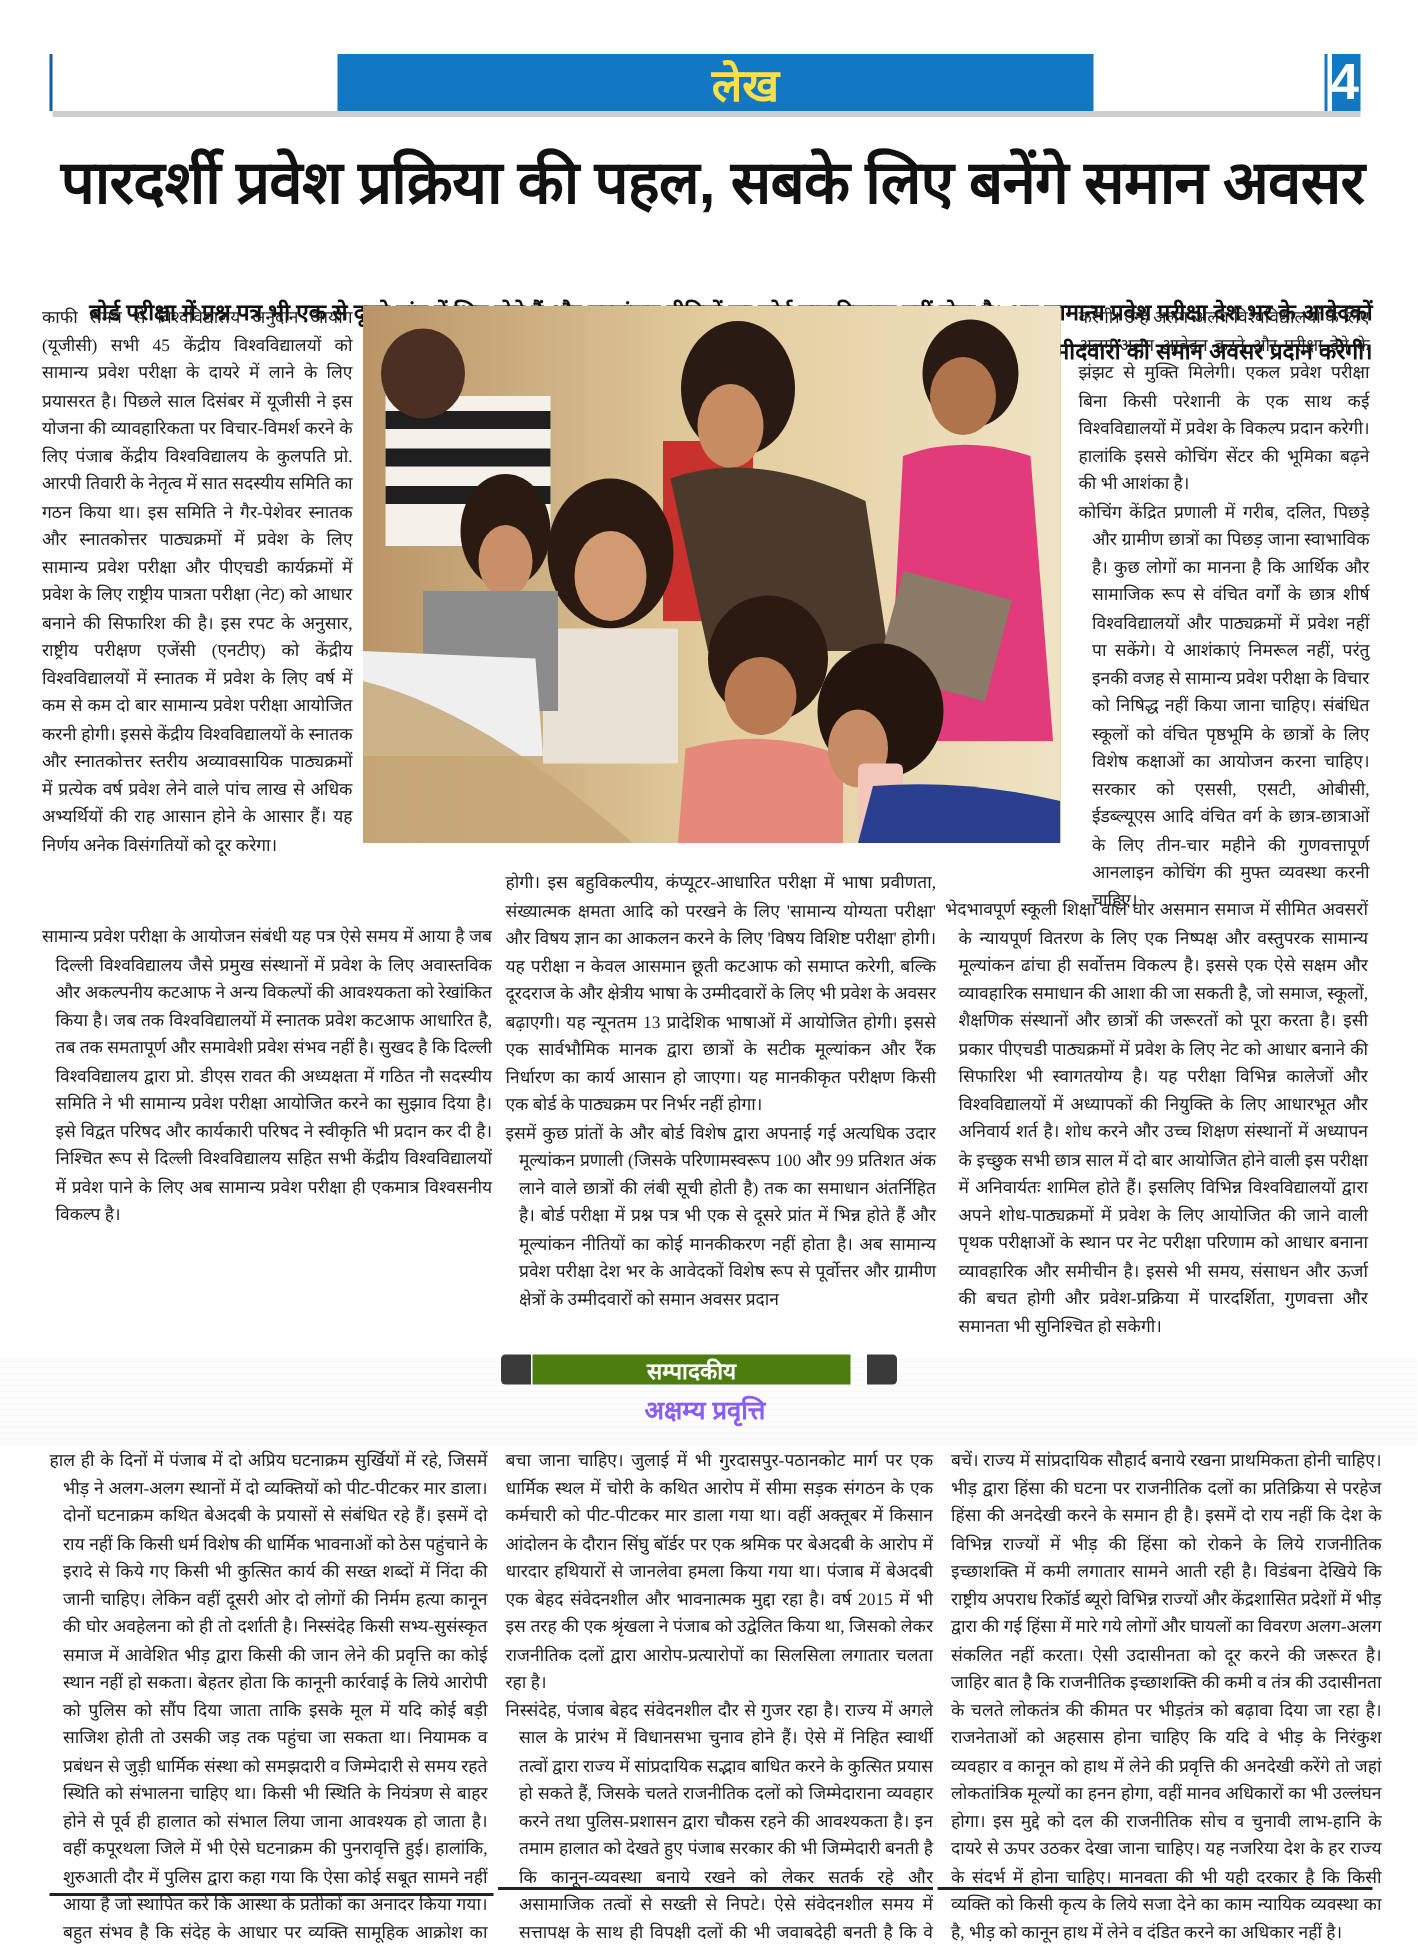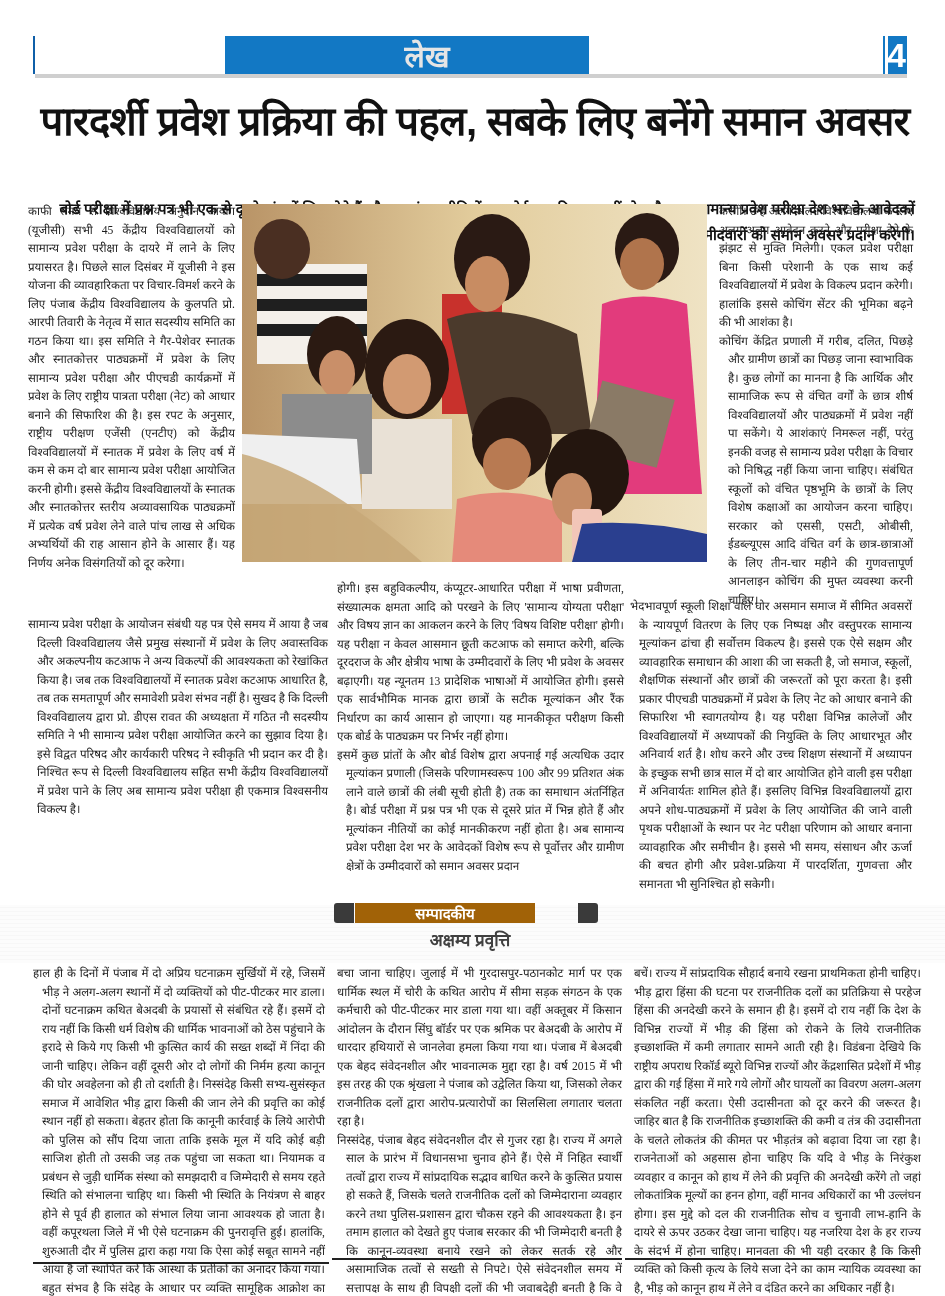--- a/index.html
+++ b/index.html
@@ -3,21 +3,21 @@
 <meta charset="utf-8">
 <style>
   * { box-sizing: border-box; margin: 0; padding: 0; }
   html, body { width: 945px; height: 1296px; background: #ffffff; overflow: hidden; }
   body { font-family: "DejaVu Sans", sans-serif; color: #1a1a1a; position: relative; }
 
   
   .masthead { position: absolute; left: 33px; top: 36px; width: 874px; height: 38px; border-left: 2px solid #0f5fa8; }
   .mast-shadow { position: absolute; left: 35px; top: 74px; width: 872px; height: 4px; background: #cfcfcf; }
   .brand { position: absolute; left: 4px; top: 0; width: 184px; height: 38px; display: flex; align-items: center; justify-content: center; color: #d10f7a; font-weight: bold; font-size: 19px; letter-spacing: -0.5px; }
-  .section-bar { position: absolute; left: 190px; top: 0; width: 364px; height: 38px; background: #1278c4; display: flex; align-items: center; justify-content: center; color: #e5e5e5; font-weight: bold; font-size: 30px; padding-left: 40px; }
+  .section-bar { position: absolute; left: 190px; top: 0; width: 504px; height: 38px; background: #1278c4; display: flex; align-items: center; justify-content: center; color: #fde047; font-weight: bold; font-size: 30px; padding-left: 40px; }
   .dateline { position: absolute; left: 622px; top: 0; width: 225px; height: 38px; display: flex; align-items: center; justify-content: center; font-size: 18px; color: #111; }
   .page-num { position: absolute; left: 848px; top: 0; width: 24px; height: 38px; background: #1278c4; display: flex; align-items: center; justify-content: flex-end; padding-right: 1px; color: #fff; font-weight: bold; font-size: 34px; font-family: "Liberation Sans", sans-serif; }
   .page-num-gap { position: absolute; left: 850px; top: 0; width: 3px; height: 38px; background: #fff; }
 
   
   .headline { position: absolute; left: 40px; top: 92px; width: 870px; text-align: center; font-family: "Liberation Sans", sans-serif; font-weight: bold; font-size: 40px; color: #111; letter-spacing: -0.5px; }
   .deck { position: absolute; left: 30px; top: 148px; width: 885px; text-align: right; font-family: "Liberation Sans", sans-serif; font-weight: bold; font-size: 15px; line-height: 26px; color: #111; margin-top: 48px; }
 
   
   .col { position: absolute; font-family: "Liberation Serif", serif; font-size: 11.6px; line-height: 18.5px; text-align: justify; color: #1c1c1c; }
@@ -29,22 +29,22 @@
   .c2 { left: 337px; top: 580px; width: 287px; }
   .c3 { left: 719px; top: 203px; width: 194px; }
   .c3b { left: 630px; top: 598px; width: 282px; }
 
   
   .photo { position: absolute; left: 242px; top: 204px; width: 465px; height: 358px; overflow: hidden; background: #c9a877; }
   .photo svg { width: 100%; height: 100%; display: block; }
   .ed-banner { position: absolute; left: 334px; top: 903px; width: 264px; height: 20px; }
   .ed-cap-l { position: absolute; left: 0; top: 0; width: 20px; height: 20px; background: #3a3a3a; border-radius: 3px 0 0 3px; }
   .ed-cap-r { position: absolute; right: 0; top: 0; width: 20px; height: 20px; background: #3a3a3a; border-radius: 0 3px 3px 0; }
-  .ed-red { position: absolute; left: 21px; top: 0; width: 180px; height: 20px; background: #a16207; color: #fff; font-weight: bold; font-size: 15px; display: flex; align-items: center; justify-content: center; font-family: "Liberation Sans", sans-serif; }
-  .ed-title { position: absolute; left: 300px; top: 928px; width: 340px; text-align: center; font-family: "Liberation Sans", sans-serif; font-weight: bold; font-size: 17px; color: #404040; }
+  .ed-red { position: absolute; left: 21px; top: 0; width: 212px; height: 20px; background: #4d7c0f; color: #fff; font-weight: bold; font-size: 15px; display: flex; align-items: center; justify-content: center; font-family: "Liberation Sans", sans-serif; }
+  .ed-title { position: absolute; left: 300px; top: 928px; width: 340px; text-align: center; font-family: "Liberation Sans", sans-serif; font-weight: bold; font-size: 17px; color: #8b5cf6; }
 
   .e1 { left: 33px; top: 965px; width: 292px; }
   .e2 { left: 337px; top: 965px; width: 285px; }
   .e3 { left: 634px; top: 965px; width: 287px; }
 
   .rule { position: absolute; height: 2px; background: #222; }
   .r1 { left: 33px; top: 1262px; width: 296px; }
   .r2 { left: 332px; top: 1258px; width: 290px; }
   .r3 { left: 625px; top: 1258px; width: 290px; }
 

